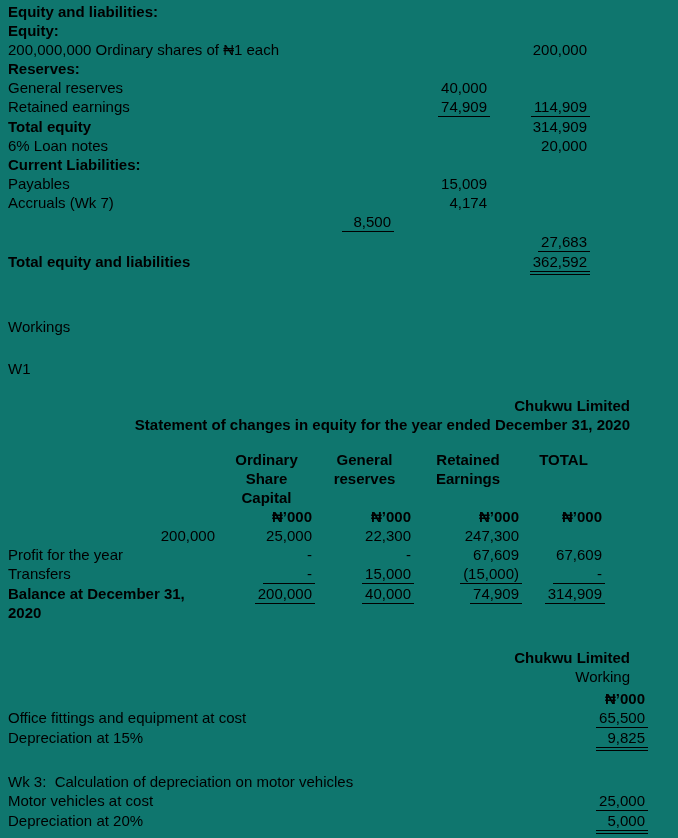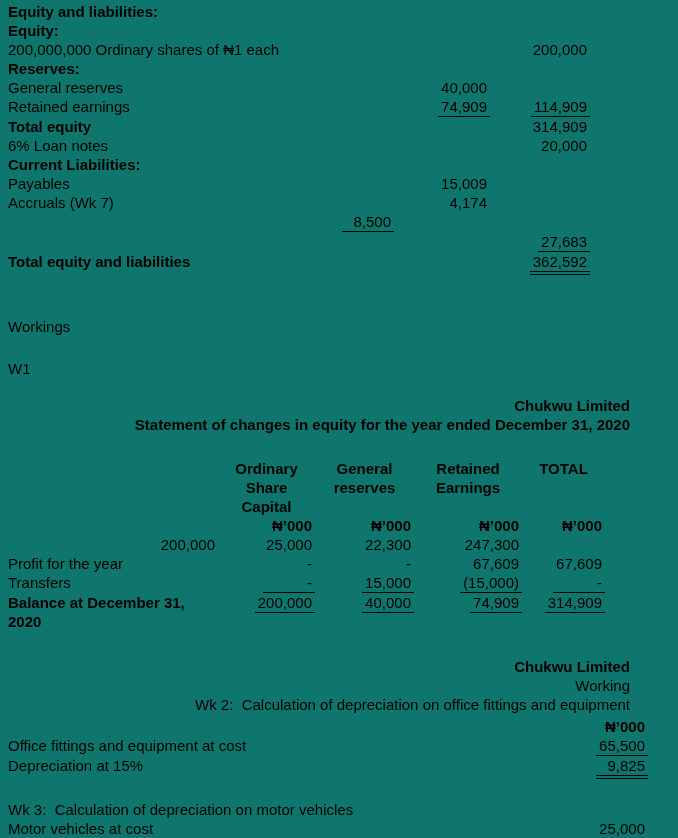--- a/index.html
+++ b/index.html
@@ -26,21 +26,21 @@
   .statement{margin-right:88px;}
   .srow{display:grid;grid-template-columns:1fr 96px 100px;}
 
   
   .center-block{width:622px;text-align:right;}
 
   .workings-heading{margin-top:42px;}
   .w1-label{margin-top:23px;}
 
   .soce{margin-top:18px;}
-  .soce-table{margin-top:25px;}
+  .soce-table{margin-top:16px;}
   .trow{display:grid;grid-template-columns:210px 97px 99px 108px 83px;}
   .th{text-align:center;}
 
   .wk2{margin-top:26px;}
   .wk-rows{margin-right:30px;}
   .wrow{display:grid;grid-template-columns:1fr 80px;}
   .unit-row{margin-top:3px;}
   .wk3{margin-top:21px;}
 </style>
 </head>
@@ -177,21 +177,20 @@
           <div class="cell num"><span class="val t u1">74,909</span></div>
           <div class="cell num"><span class="val t u1">314,909</span></div>
         </div>
       </div>
   </section>
 
   <section class="wk2">
     <div class="center-block">
       <div class="bold t">Chukwu Limited</div>
       <div class="t">Working</div>
-      <div class="t">Wk 2:  Calculation of depreciation on office fittings and equipment</div>
     </div>
     <div class="wk-rows">
       <div class="wrow unit-row">
         <div class="cell"></div>
         <div class="cell num bold"><span class="val t">₦’000</span></div>
       </div>
       <div>
           <div class="wrow">
             <div class="cell t">Office fittings and equipment at cost</div>
             <div class="cell num"><span class="val t u1">65,500</span></div>

